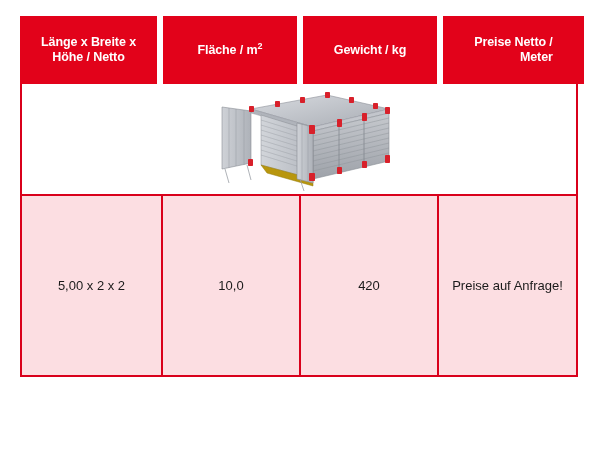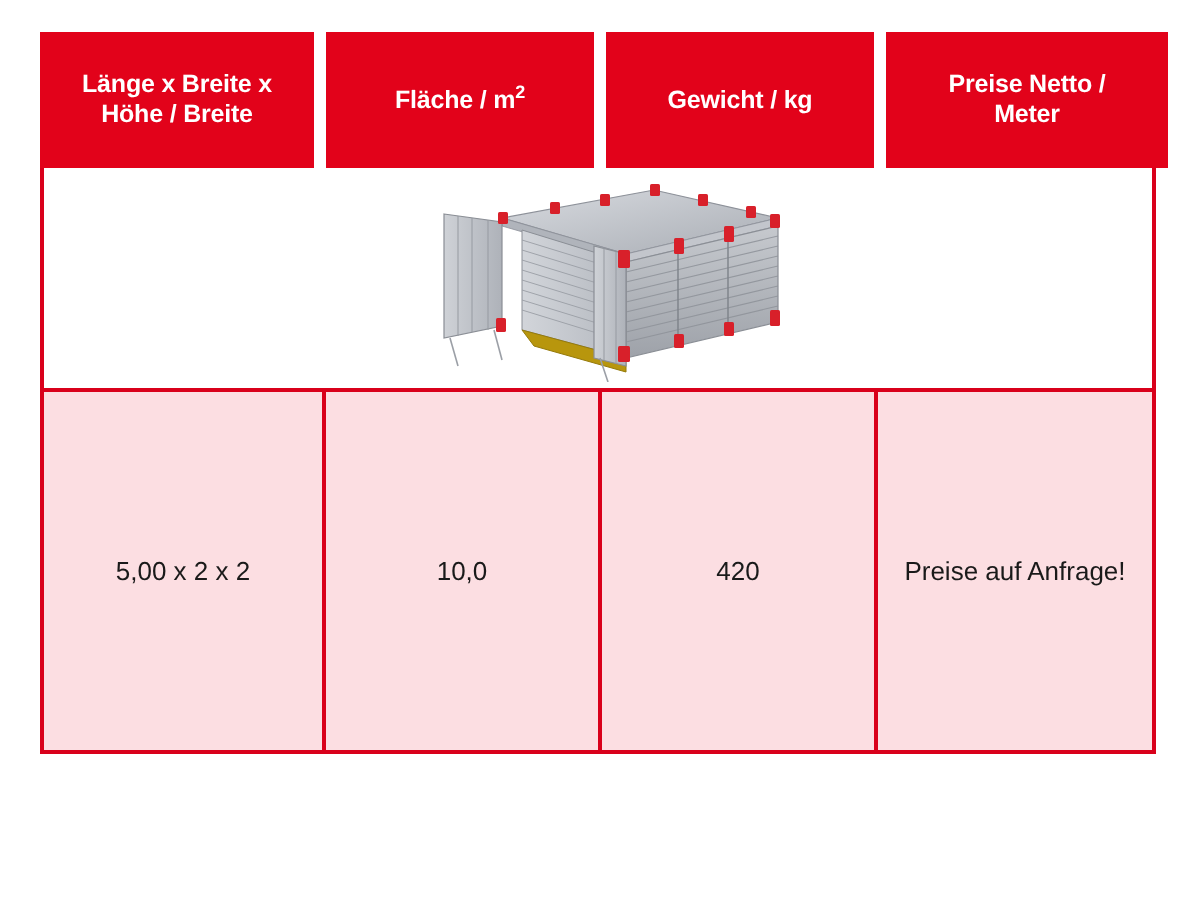--- a/index.html
+++ b/index.html
@@ -42,21 +42,21 @@
     padding: 0 6px;
   }
   .header-gap {
     width: 6px;
     background: #ffffff;
     flex: 0 0 6px;
   }
   .col-1 { flex: 0 0 137px; }
   .col-2 { flex: 0 0 134px; }
   .col-3 { flex: 0 0 134px; }
-  .col-4 { flex: 0 0 141px; }
+  .col-4 { flex: 0 0 141px; text-align: right; }
 
   
   .image-row {
     height: 112px;
     border: 2px solid #d9001b;
     border-top: none;
     background: #ffffff;
     position: relative;
     box-sizing: border-box;
     overflow: hidden;
@@ -104,21 +104,21 @@
 </head>
 <body>
 
 <div class="spec-table">
 
   <div class="header-row">
 
     <div class="header-cell col-1">
       <span>
         <span>Länge x Breite x</span><br>
-        <span>Höhe / Breite</span>
+        <span>Höhe / Netto</span>
       </span>
     </div>
 
     <div class="header-gap"></div>
 
     <div class="header-cell col-2">
       <span><span>Fläche / m</span><sup>2</sup></span>
     </div>
 
     <div class="header-gap"></div>

